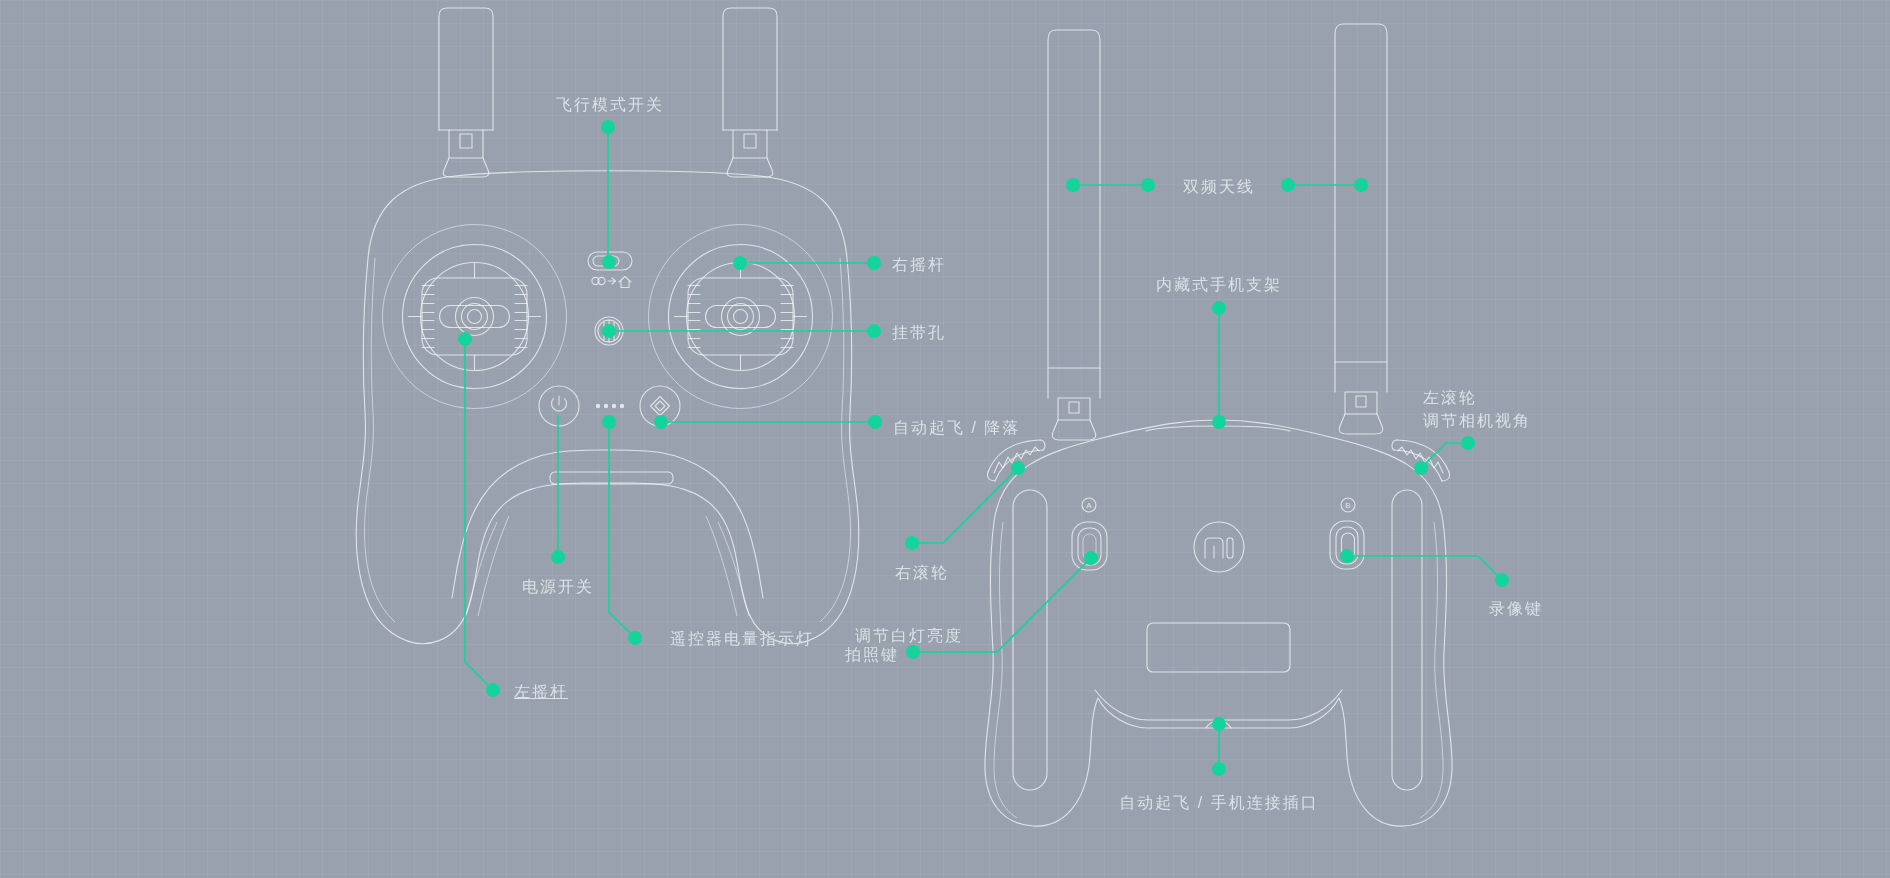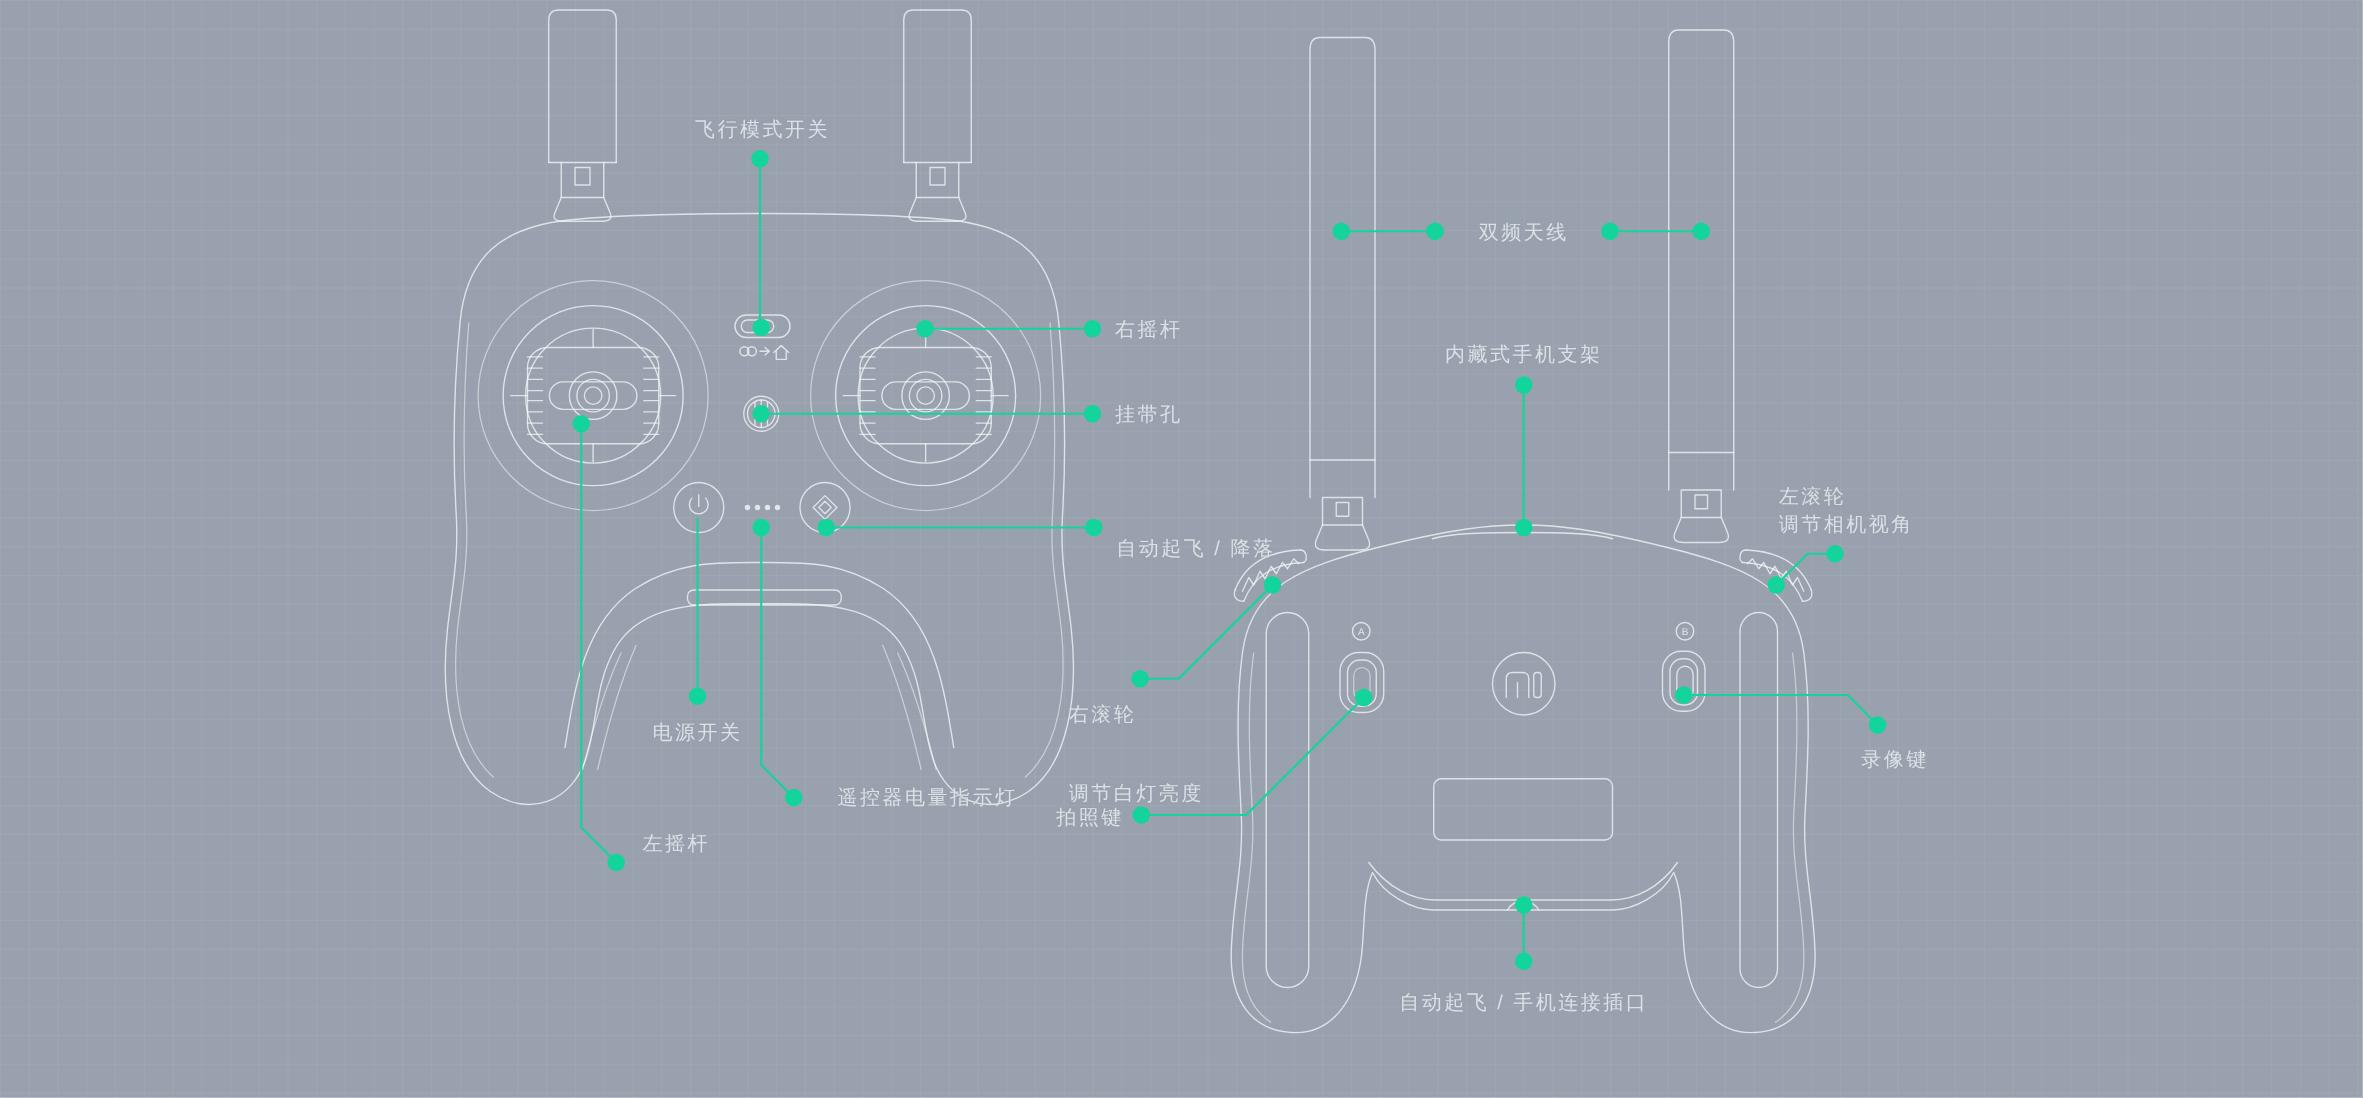--- a/index.html
+++ b/index.html
@@ -288,32 +288,32 @@
         <path class="co" d="M1219 724 V769"></path>
           <circle class="dot" cx="1219" cy="724" r="7"></circle>
           <circle class="dot" cx="1219" cy="769" r="7"></circle>
       </g>
     </g>
   </svg>
 
   <div class="label center" style="left:610px;top:93px;">飞行模式开关</div>
   <div class="label" style="left:892px;top:253px;">右摇杆</div>
   <div class="label" style="left:892px;top:321px;text-align:right;">挂带孔</div>
-  <div class="label" style="left:893px;top:428px;">自动起飞 / 降落</div>
+  <div class="label" style="left:893px;top:416px;">自动起飞 / 降落</div>
   <div class="label center" style="left:558px;top:575px;">电源开关</div>
   <div class="label" style="left:652px;top:627px;margin-left:18px;">遥控器电量指示灯</div>
-  <div class="label" style="left:514px;top:664px;">左摇杆</div>
+  <div class="label" style="left:514px;top:680px;text-decoration:underline;">左摇杆</div>
 
   <div class="label center" style="left:1219px;top:175px;">双频天线</div>
   <div class="label center" style="left:1219px;top:273px;">内藏式手机支架</div>
   <div style="position:absolute;left:1423px;top:386px;">
     <div class="label" style="position:static;">左滚轮</div>
     <div class="label" style="position:static;">调节相机视角</div>
   </div>
   <div style="position:absolute;left:855px;top:561px;">
-    <div class="label" style="position:static;">右滚轮</div>
+    <div class="label" style="position:static;padding-left:40px;">右滚轮</div>
     <div class="label" style="position:static;margin-top:40px;">调节白灯亮度</div>
   </div>
   <div class="label" style="left:845px;top:643px;">拍照键</div>
   <div class="label" style="left:1477px;top:597px;margin-left:12px;">录像键</div>
   <div class="label center" style="left:1219px;top:791px;">自动起飞 / 手机连接插口</div>
 
 </div>
 
 </body></html>

